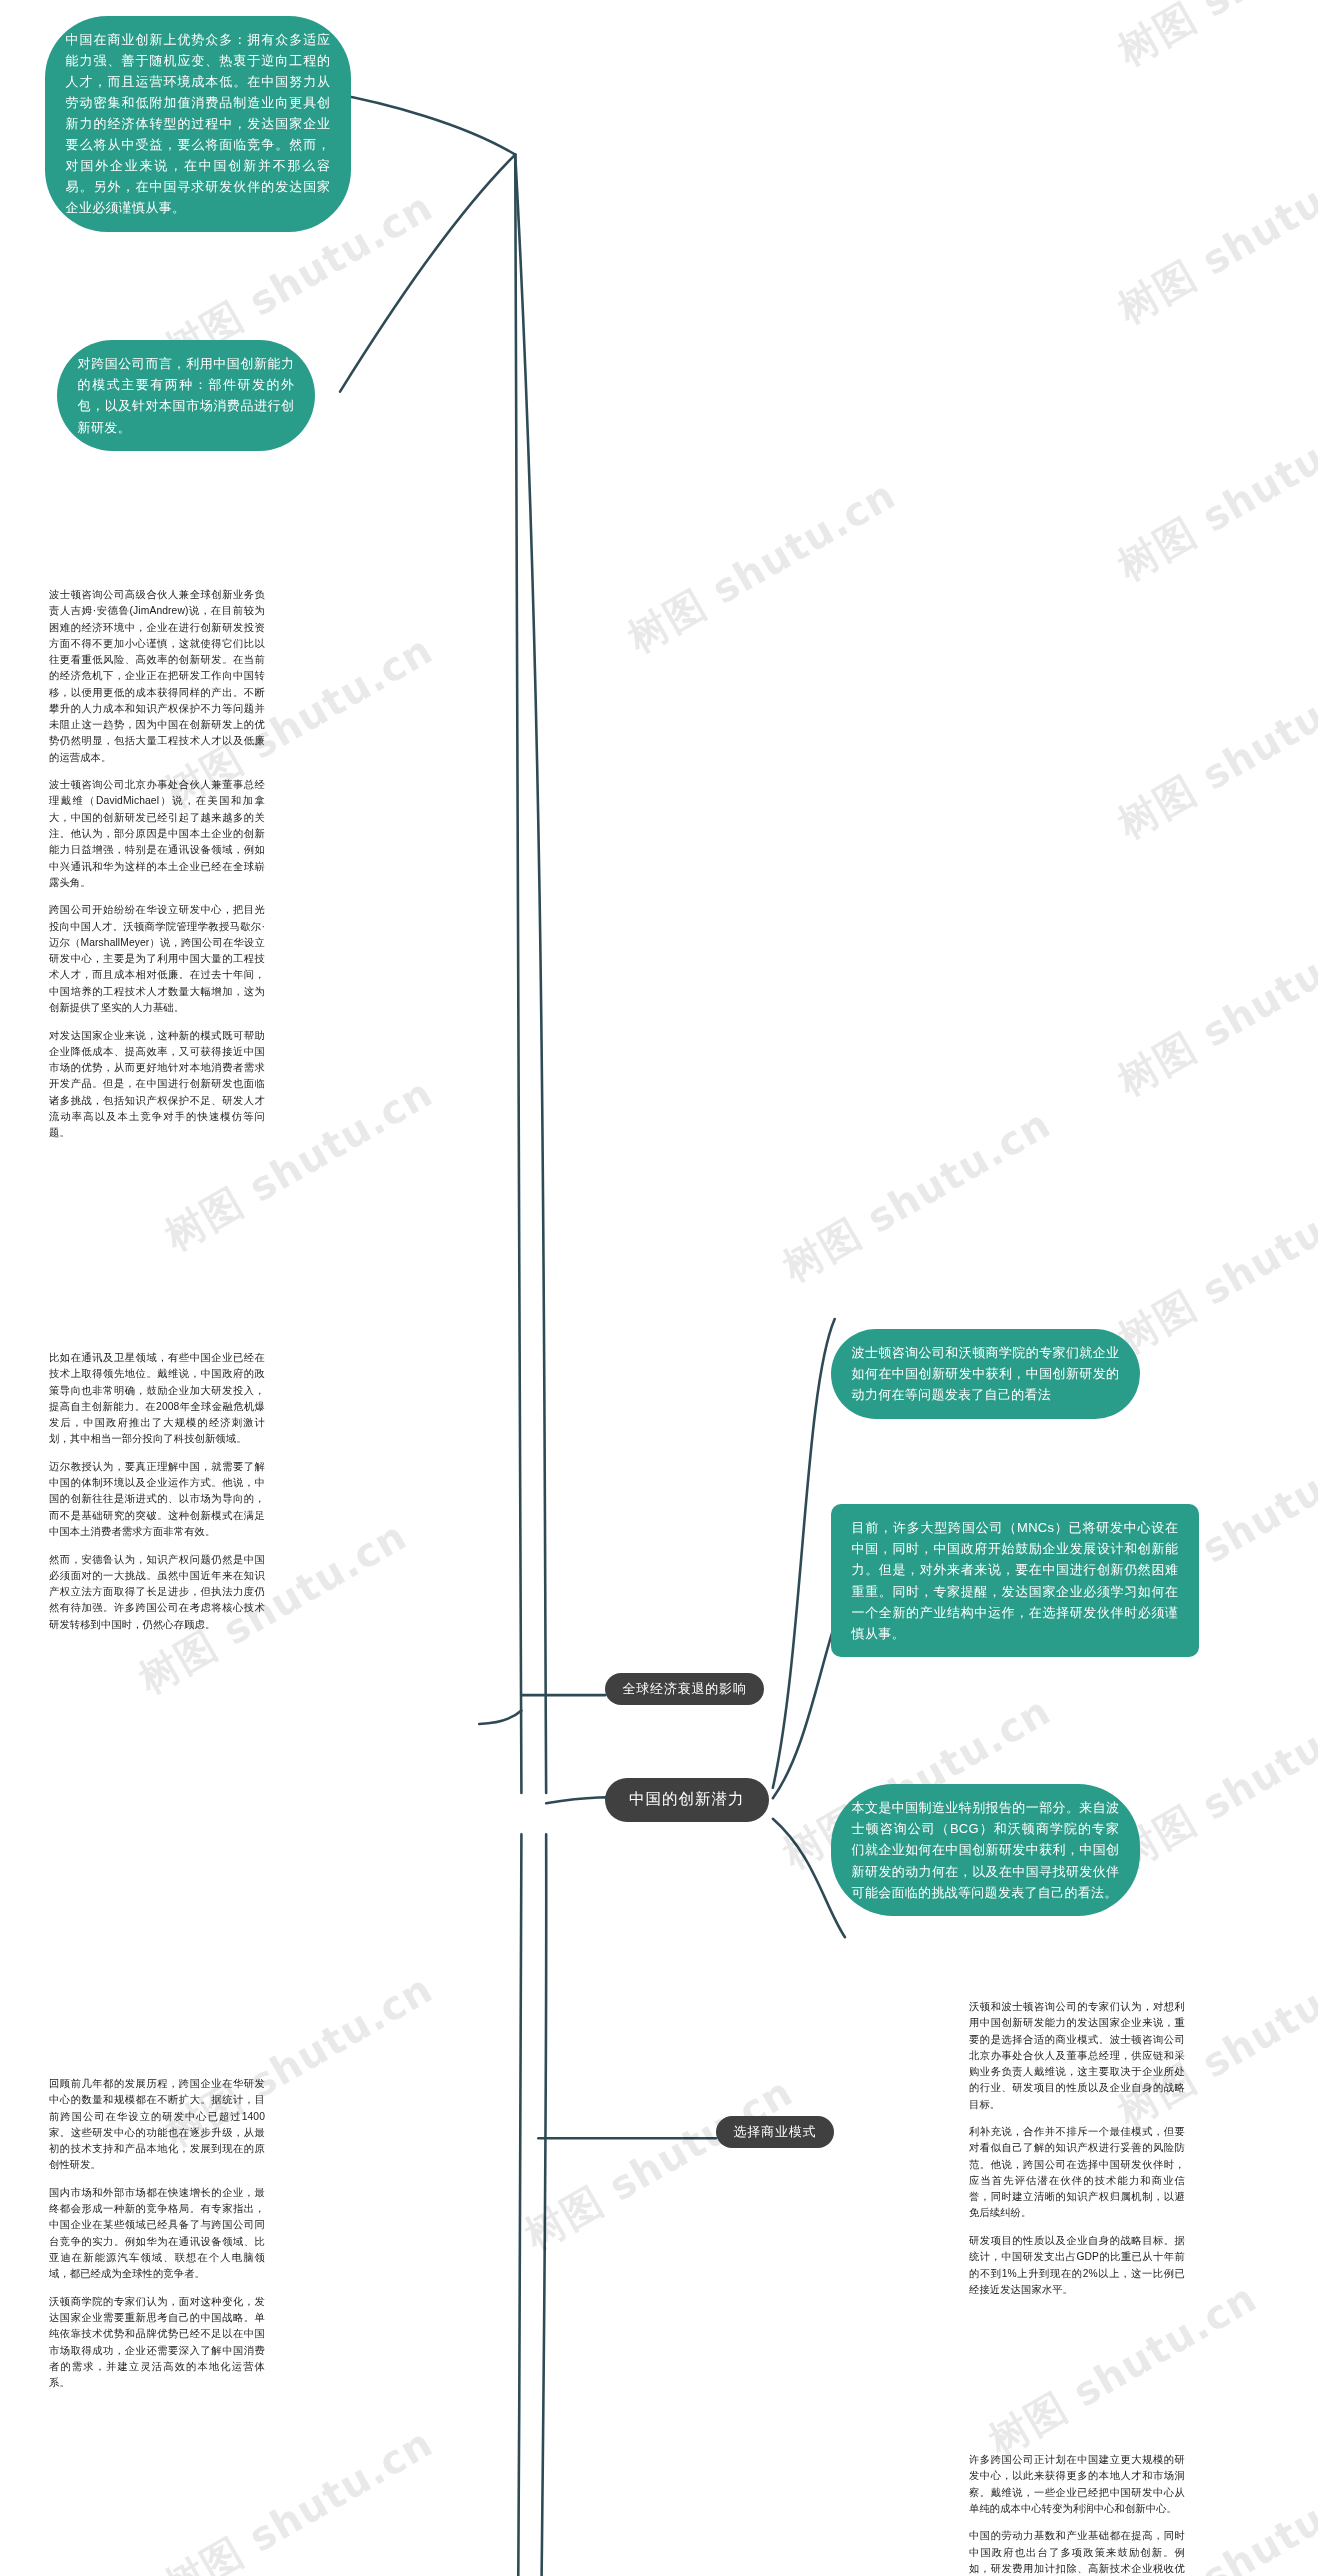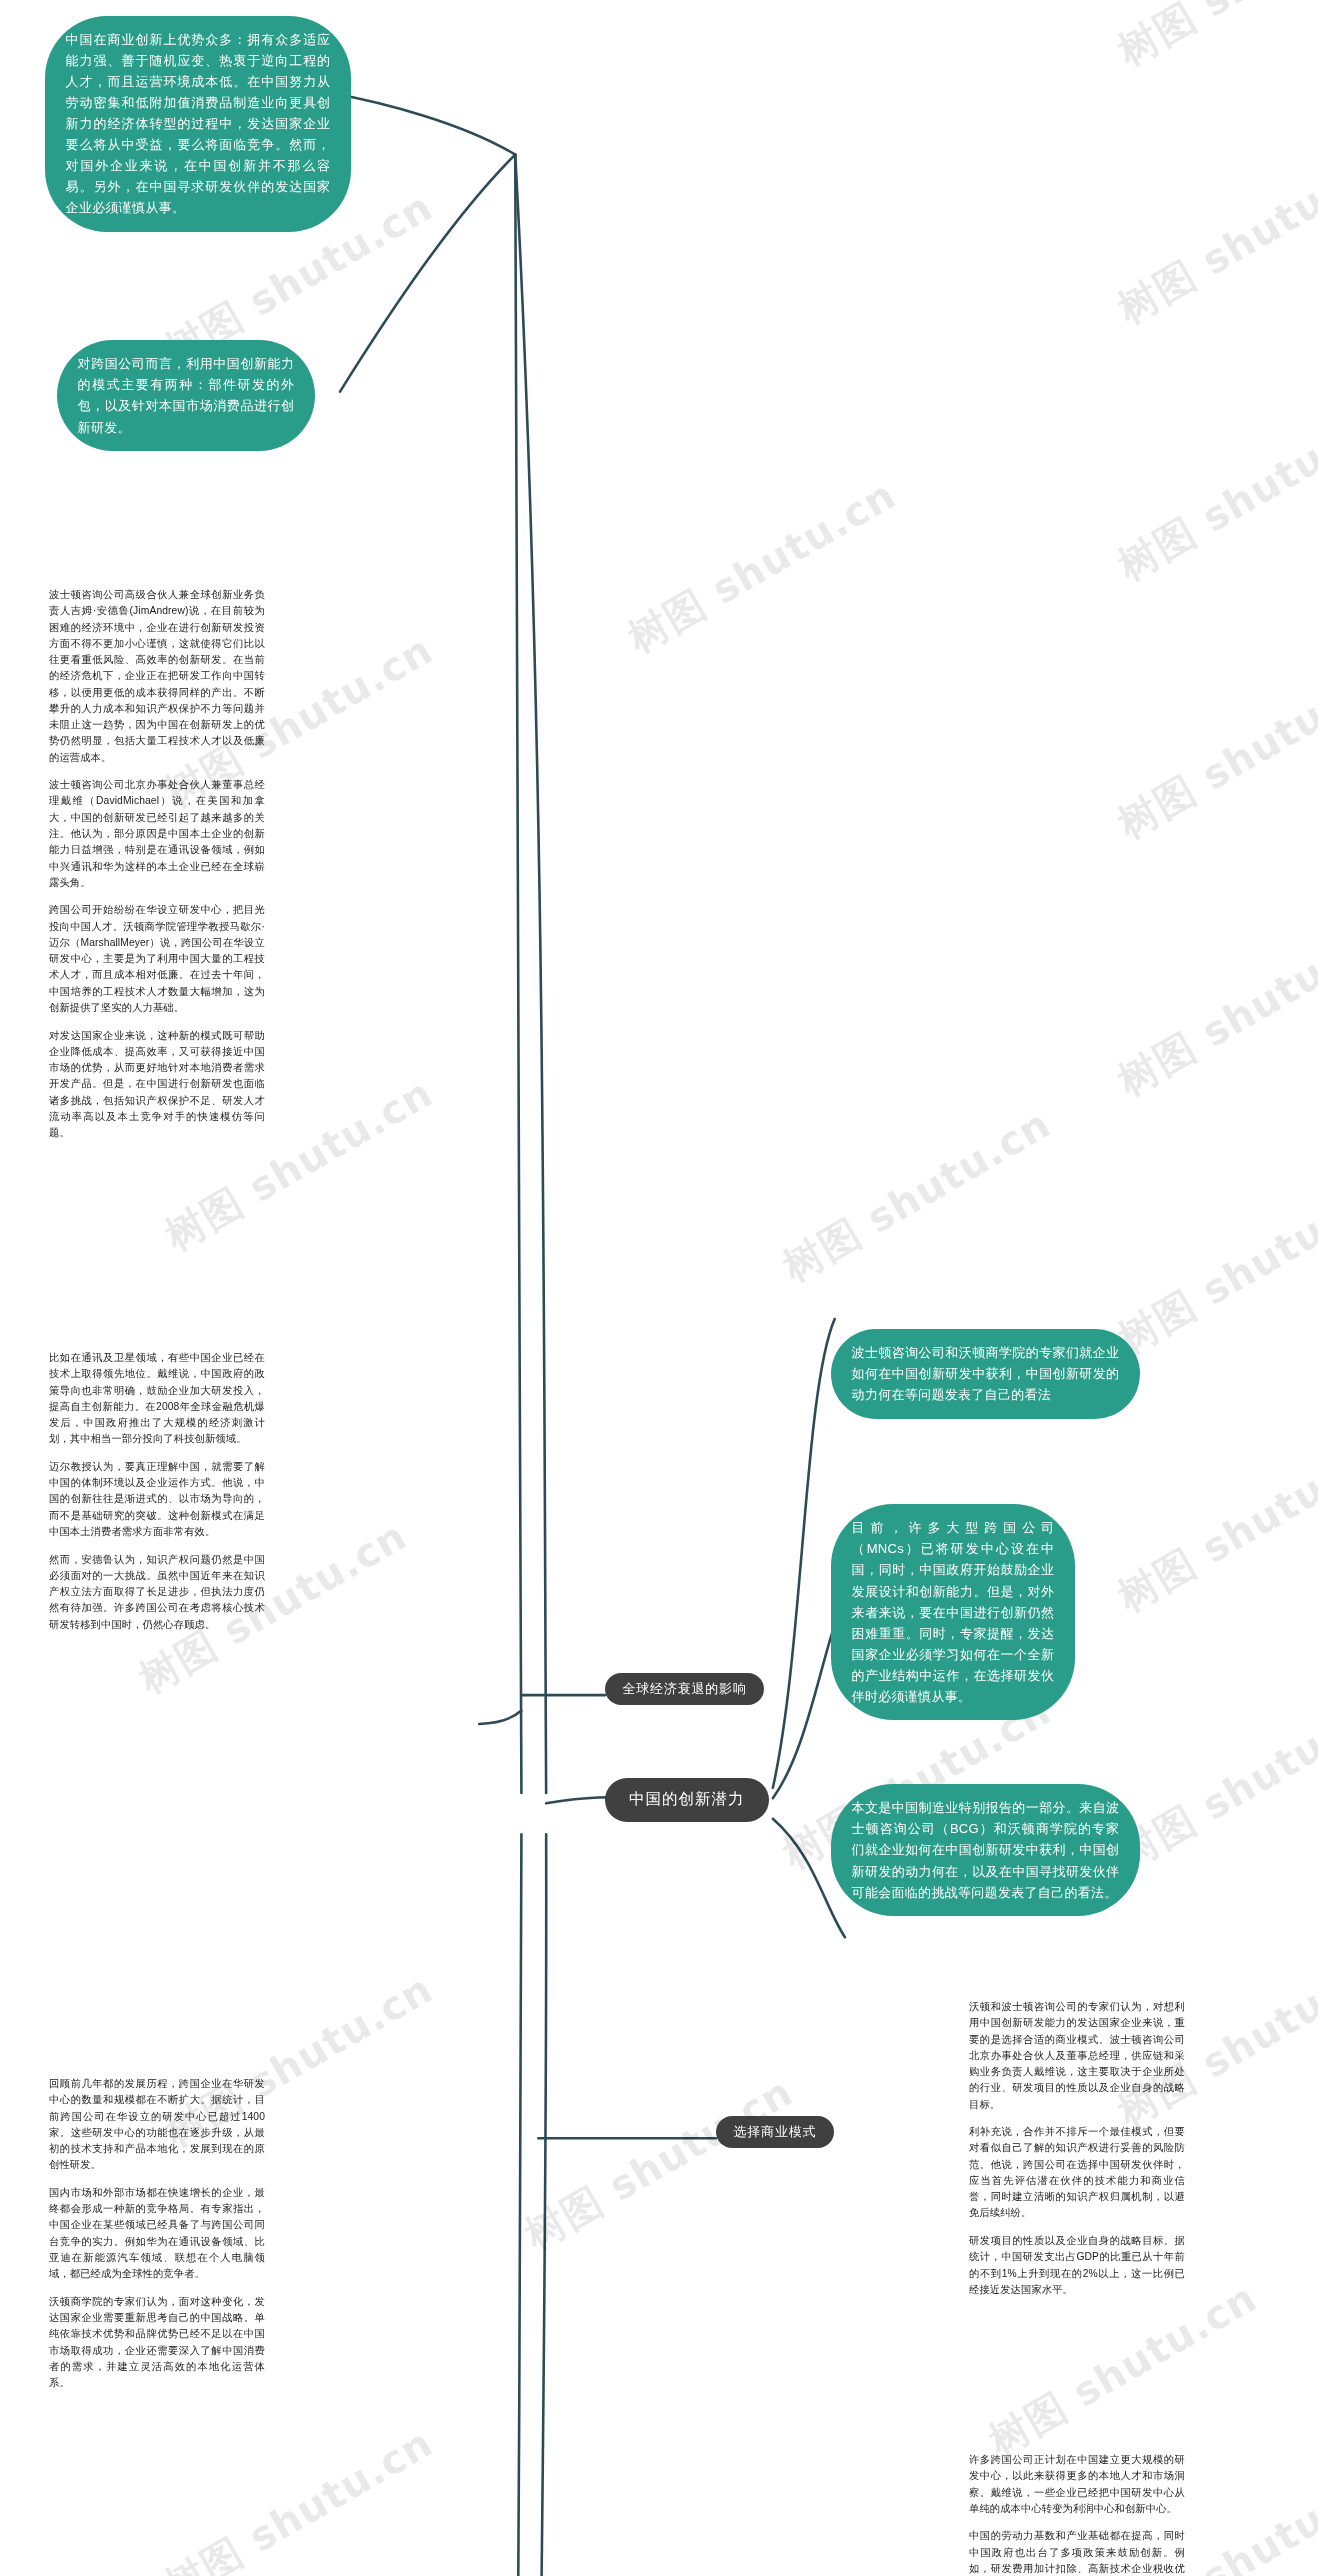--- a/index.html
+++ b/index.html
@@ -153,21 +153,21 @@
   </div>
 
   <div class="node branch-pill" style="left:605px; top:1673px;">全球经济衰退的影响</div>
 
   <div class="node branch-pill" style="left:716px; top:2116px;">选择商业模式</div>
 
   <div class="node root-node" style="left:605px; top:1778px;">中国的创新潜力</div>
 
   <div class="node green-node" style="left:831px; top:1329px; width:309px;">波士顿咨询公司和沃顿商学院的专家们就企业如何在中国创新研发中获利，中国创新研发的动力何在等问题发表了自己的看法</div>
 
-  <div class="node green-node" style="left:831px; top:1504px; width:244px;">目前，许多大型跨国公司（MNCs）已将研发中心设在中国，同时，中国政府开始鼓励企业发展设计和创新能力。但是，对外来者来说，要在中国进行创新仍然困难重重。同时，专家提醒，发达国家企业必须学习如何在一个全新的产业结构中运作，在选择研发伙伴时必须谨慎从事。</div>
+  <div class="node green-node" style="left:831px; top:1504px; width:368px;border-radius:10px;">目前，许多大型跨国公司（MNCs）已将研发中心设在中国，同时，中国政府开始鼓励企业发展设计和创新能力。但是，对外来者来说，要在中国进行创新仍然困难重重。同时，专家提醒，发达国家企业必须学习如何在一个全新的产业结构中运作，在选择研发伙伴时必须谨慎从事。</div>
 
   <div class="node green-node" style="left:831px; top:1741px; width:309px;margin-top:43px;">本文是中国制造业特别报告的一部分。来自波士顿咨询公司（BCG）和沃顿商学院的专家们就企业如何在中国创新研发中获利，中国创新研发的动力何在，以及在中国寻找研发伙伴可能会面临的挑战等问题发表了自己的看法。</div>
 
   <div class="node body-text" style="left:969px; top:1999px; width:216px;">
     <p>沃顿和波士顿咨询公司的专家们认为，对想利用中国创新研发能力的发达国家企业来说，重要的是选择合适的商业模式。波士顿咨询公司北京办事处合伙人及董事总经理，供应链和采购业务负责人戴维说，这主要取决于企业所处的行业、研发项目的性质以及企业自身的战略目标。</p>
     <p>利补充说，合作并不排斥一个最佳模式，但要对看似自己了解的知识产权进行妥善的风险防范。他说，跨国公司在选择中国研发伙伴时，应当首先评估潜在伙伴的技术能力和商业信誉，同时建立清晰的知识产权归属机制，以避免后续纠纷。</p>
     <p>研发项目的性质以及企业自身的战略目标。据统计，中国研发支出占GDP的比重已从十年前的不到1%上升到现在的2%以上，这一比例已经接近发达国家水平。</p>
   </div>
 
   <div class="node body-text" style="left:969px; top:2452px; width:216px;">

